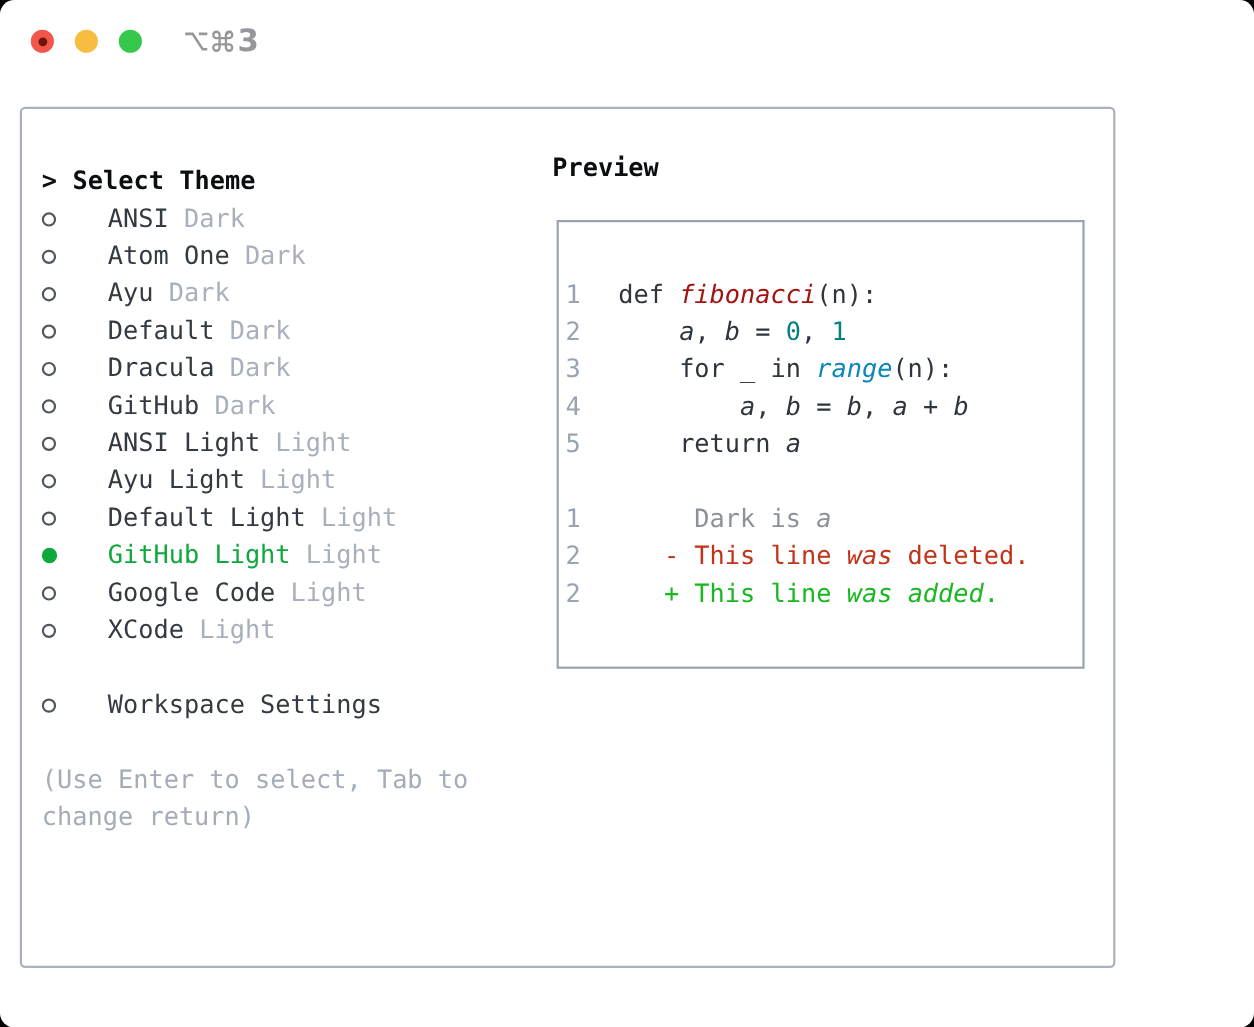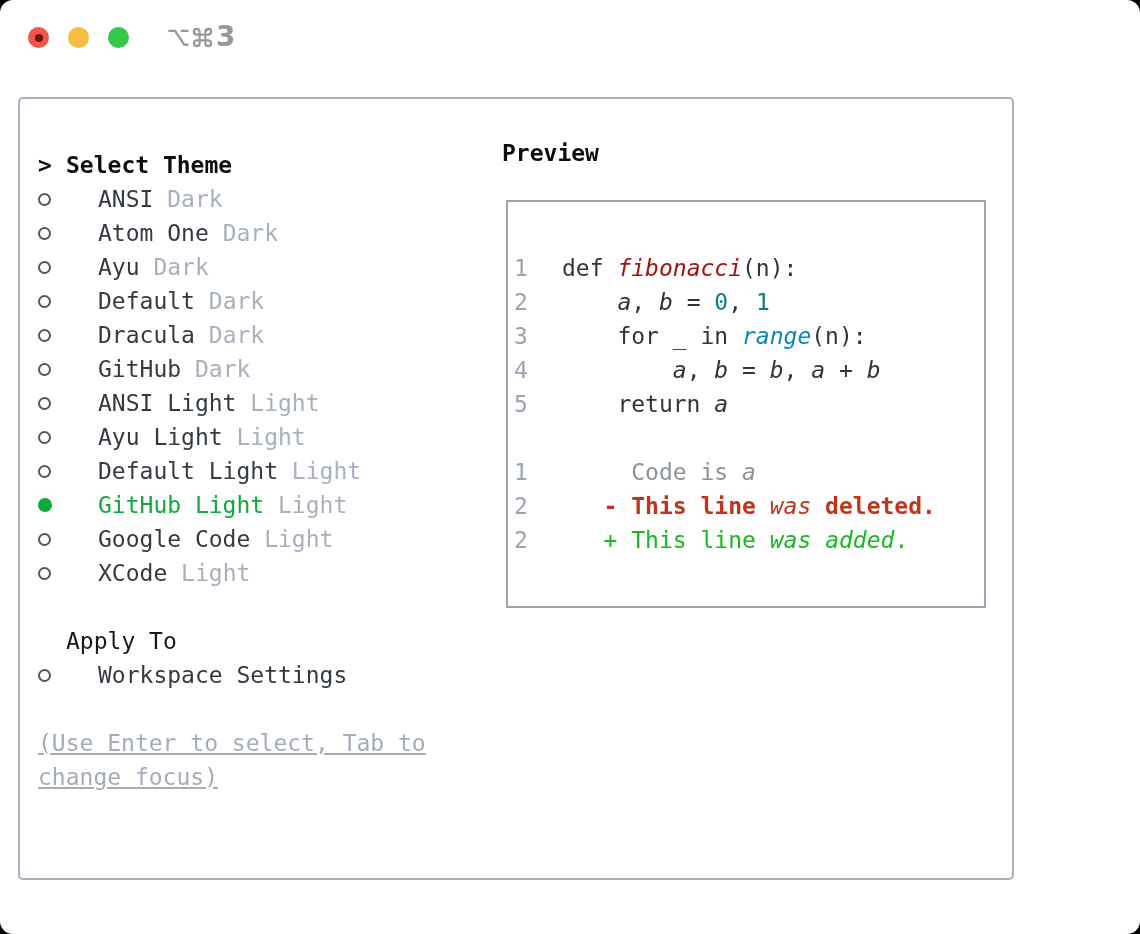--- a/index.html
+++ b/index.html
@@ -40,35 +40,35 @@
   .mark{width:28px;flex:0 0 28px;display:flex;align-items:center;}
   .ring{width:13px;height:13px;border-radius:50%;border:2px solid #50575e;}
   .dotsel{width:14px;height:14px;border-radius:50%;background:var(--green);}
   .prompt{font-weight:bold;color:#0b0e11;}
   .hdr{font-weight:bold;color:#0b0e11;}
   .subhdr{color:#14181c;}
   .tname{color:var(--name);margin-left:32px;}
   .tname.sel{color:var(--green);}
   .ttag{color:var(--tag);margin-left:1ch;}
   .gap34{height:34px;}
-  .helpline{height:34px;display:flex;align-items:center;color:var(--help);white-space:pre;text-decoration:underline;}
+  .helpline{height:34px;display:flex;align-items:center;color:var(--help);white-space:pre;}
 
   
   .preview-hdr{position:absolute;left:502px;top:136px;height:34px;display:flex;align-items:center;font-weight:bold;color:#0b0e11;}
   .preview-box{position:absolute;left:506px;top:200px;width:480px;height:408px;border:2px solid var(--pborder);background:#fff;padding:49px 0 0 6px;overflow:hidden;}
   .pline{height:34px;display:flex;align-items:center;white-space:pre;}
   .ln{width:48px;flex:0 0 48px;color:var(--ln);}
   .tok-plain{color:var(--dark);}
   .tok-fn{color:var(--fn);font-style:italic;}
   .tok-num{color:var(--num);}
   .tok-builtin{color:var(--builtin);font-style:italic;}
   .tok-var{color:var(--dark);font-style:italic;}
   .tok-ctx{color:var(--ctx);}
   .tok-ctxv{color:var(--ctx);font-style:italic;}
-  .tok-del{color:var(--del);font-weight:bold;}
+  .tok-del{color:var(--del);}
   .tok-deli{color:var(--del);font-style:italic;}
   .tok-add{color:var(--add);}
   .tok-addi{color:var(--add);font-style:italic;}
 </style>
 </head>
 <body>
 
 <div class="window">
 
   <div class="titlebar">
@@ -110,42 +110,38 @@
         <div class="lrow"><span class="mark"><span class="ring"></span></span><span class="tname">Dracula</span><span class="ttag">Dark</span></div>
         <div class="lrow"><span class="mark"><span class="ring"></span></span><span class="tname">GitHub</span><span class="ttag">Dark</span></div>
         <div class="lrow"><span class="mark"><span class="ring"></span></span><span class="tname">ANSI Light</span><span class="ttag">Light</span></div>
         <div class="lrow"><span class="mark"><span class="ring"></span></span><span class="tname">Ayu Light</span><span class="ttag">Light</span></div>
         <div class="lrow"><span class="mark"><span class="ring"></span></span><span class="tname">Default Light</span><span class="ttag">Light</span></div>
         <div class="lrow"><span class="mark"><span class="dotsel"></span></span><span class="tname sel">GitHub Light</span><span class="ttag">Light</span></div>
         <div class="lrow"><span class="mark"><span class="ring"></span></span><span class="tname">Google Code</span><span class="ttag">Light</span></div>
         <div class="lrow"><span class="mark"><span class="ring"></span></span><span class="tname">XCode</span><span class="ttag">Light</span></div>
       </div>
     <div class="gap34"></div>
-    <div class="lrow">
-      <span class="mark"></span>
-      <span class="subhdr">Apply To</span>
-    </div>
     <div id="apply-list">
         <div class="lrow"><span class="mark"><span class="ring"></span></span><span class="tname">Workspace Settings</span></div>
       </div>
     <div class="gap34"></div>
     <div id="help-lines">
         <div class="helpline">(Use Enter to select, Tab to</div>
-        <div class="helpline">change focus)</div>
+        <div class="helpline">change return)</div>
       </div>
   </div>
 
   <div class="preview-hdr">Preview</div>
   <div class="preview-box">
     <div id="preview-lines">
         <div class="pline"><span class="ln">1</span><span class="tok-plain">def </span><span class="tok-fn">fibonacci</span><span class="tok-plain">(n):</span></div>
         <div class="pline"><span class="ln">2</span><span class="tok-plain">    </span><span class="tok-var">a</span><span class="tok-plain">, </span><span class="tok-var">b</span><span class="tok-plain"> = </span><span class="tok-num">0</span><span class="tok-plain">, </span><span class="tok-num">1</span></div>
         <div class="pline"><span class="ln">3</span><span class="tok-plain">    for _ in </span><span class="tok-builtin">range</span><span class="tok-plain">(n):</span></div>
         <div class="pline"><span class="ln">4</span><span class="tok-plain">        </span><span class="tok-var">a</span><span class="tok-plain">, </span><span class="tok-var">b</span><span class="tok-plain"> = </span><span class="tok-var">b</span><span class="tok-plain">, </span><span class="tok-var">a</span><span class="tok-plain"> + </span><span class="tok-var">b</span></div>
         <div class="pline"><span class="ln">5</span><span class="tok-plain">    return </span><span class="tok-var">a</span></div>
         <div class="pline"><span class="ln"></span></div>
-        <div class="pline"><span class="ln">1</span><span class="tok-ctx">     Code is </span><span class="tok-ctxv">a</span></div>
+        <div class="pline"><span class="ln">1</span><span class="tok-ctx">     Dark is </span><span class="tok-ctxv">a</span></div>
         <div class="pline"><span class="ln">2</span><span class="tok-del">   - This line </span><span class="tok-deli">was</span><span class="tok-del"> deleted.</span></div>
         <div class="pline"><span class="ln">2</span><span class="tok-add">   + This line </span><span class="tok-addi">was</span><span class="tok-add"> </span><span class="tok-addi">added</span><span class="tok-add">.</span></div>
       </div>
   </div>
 
 </div>
 
 </body></html>

